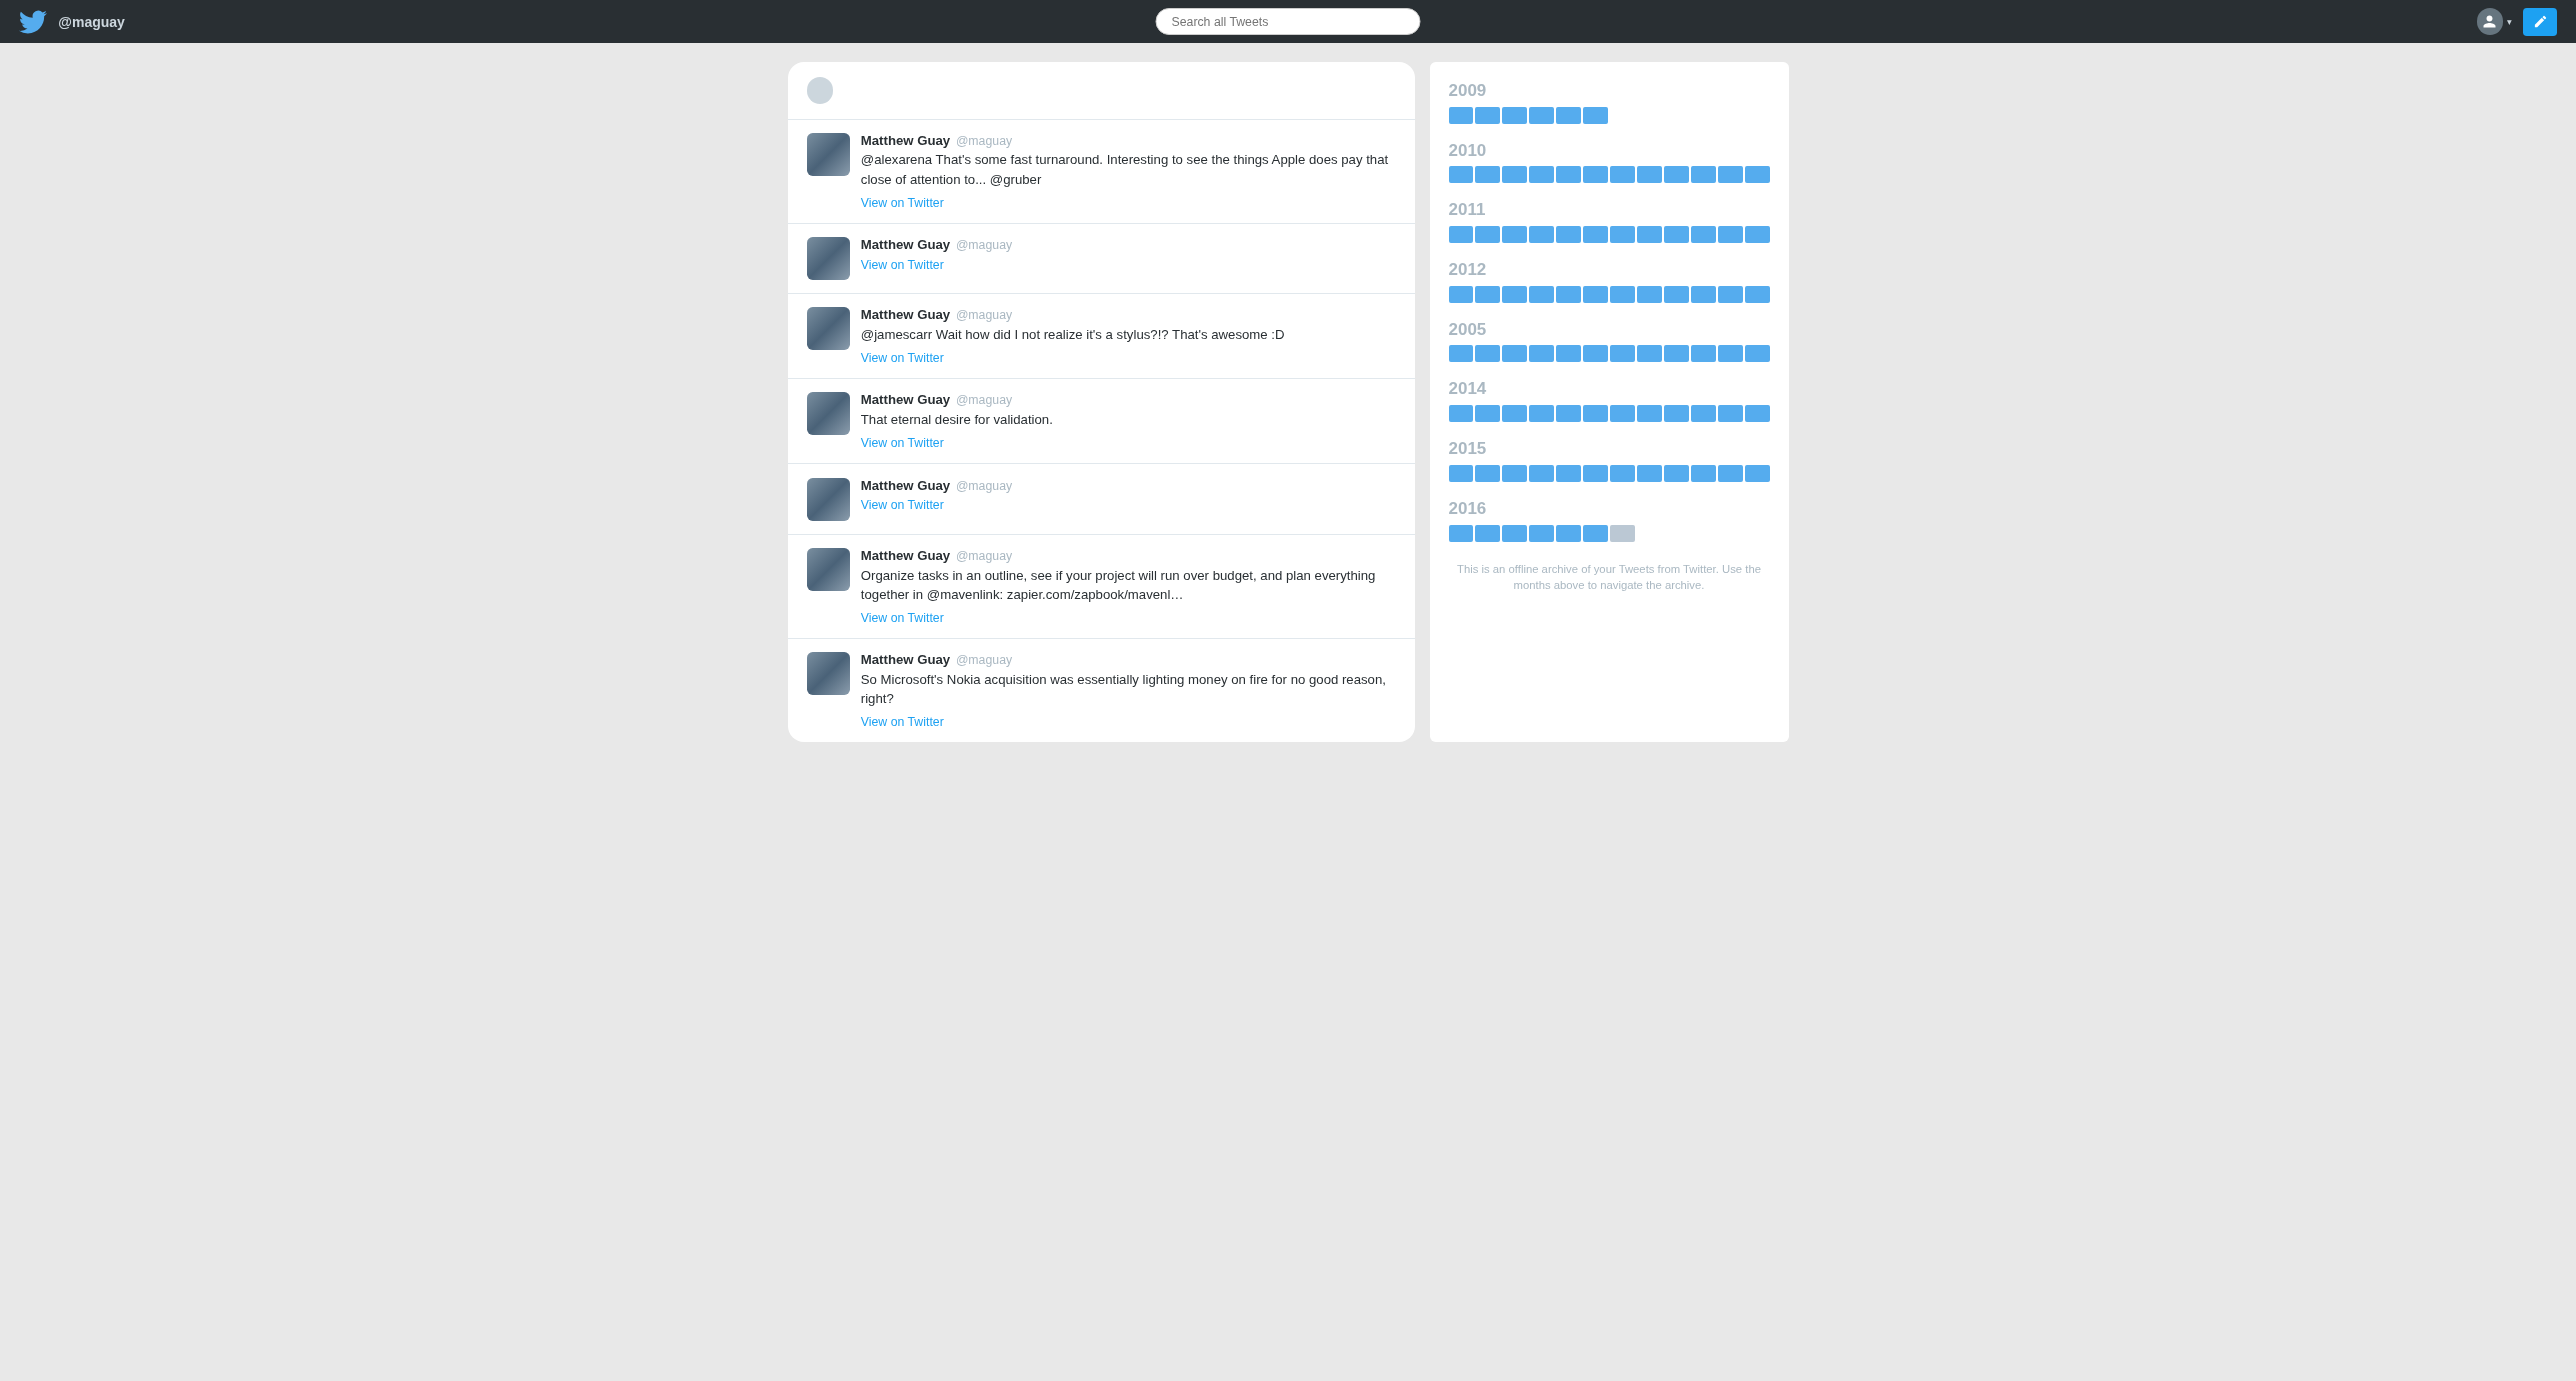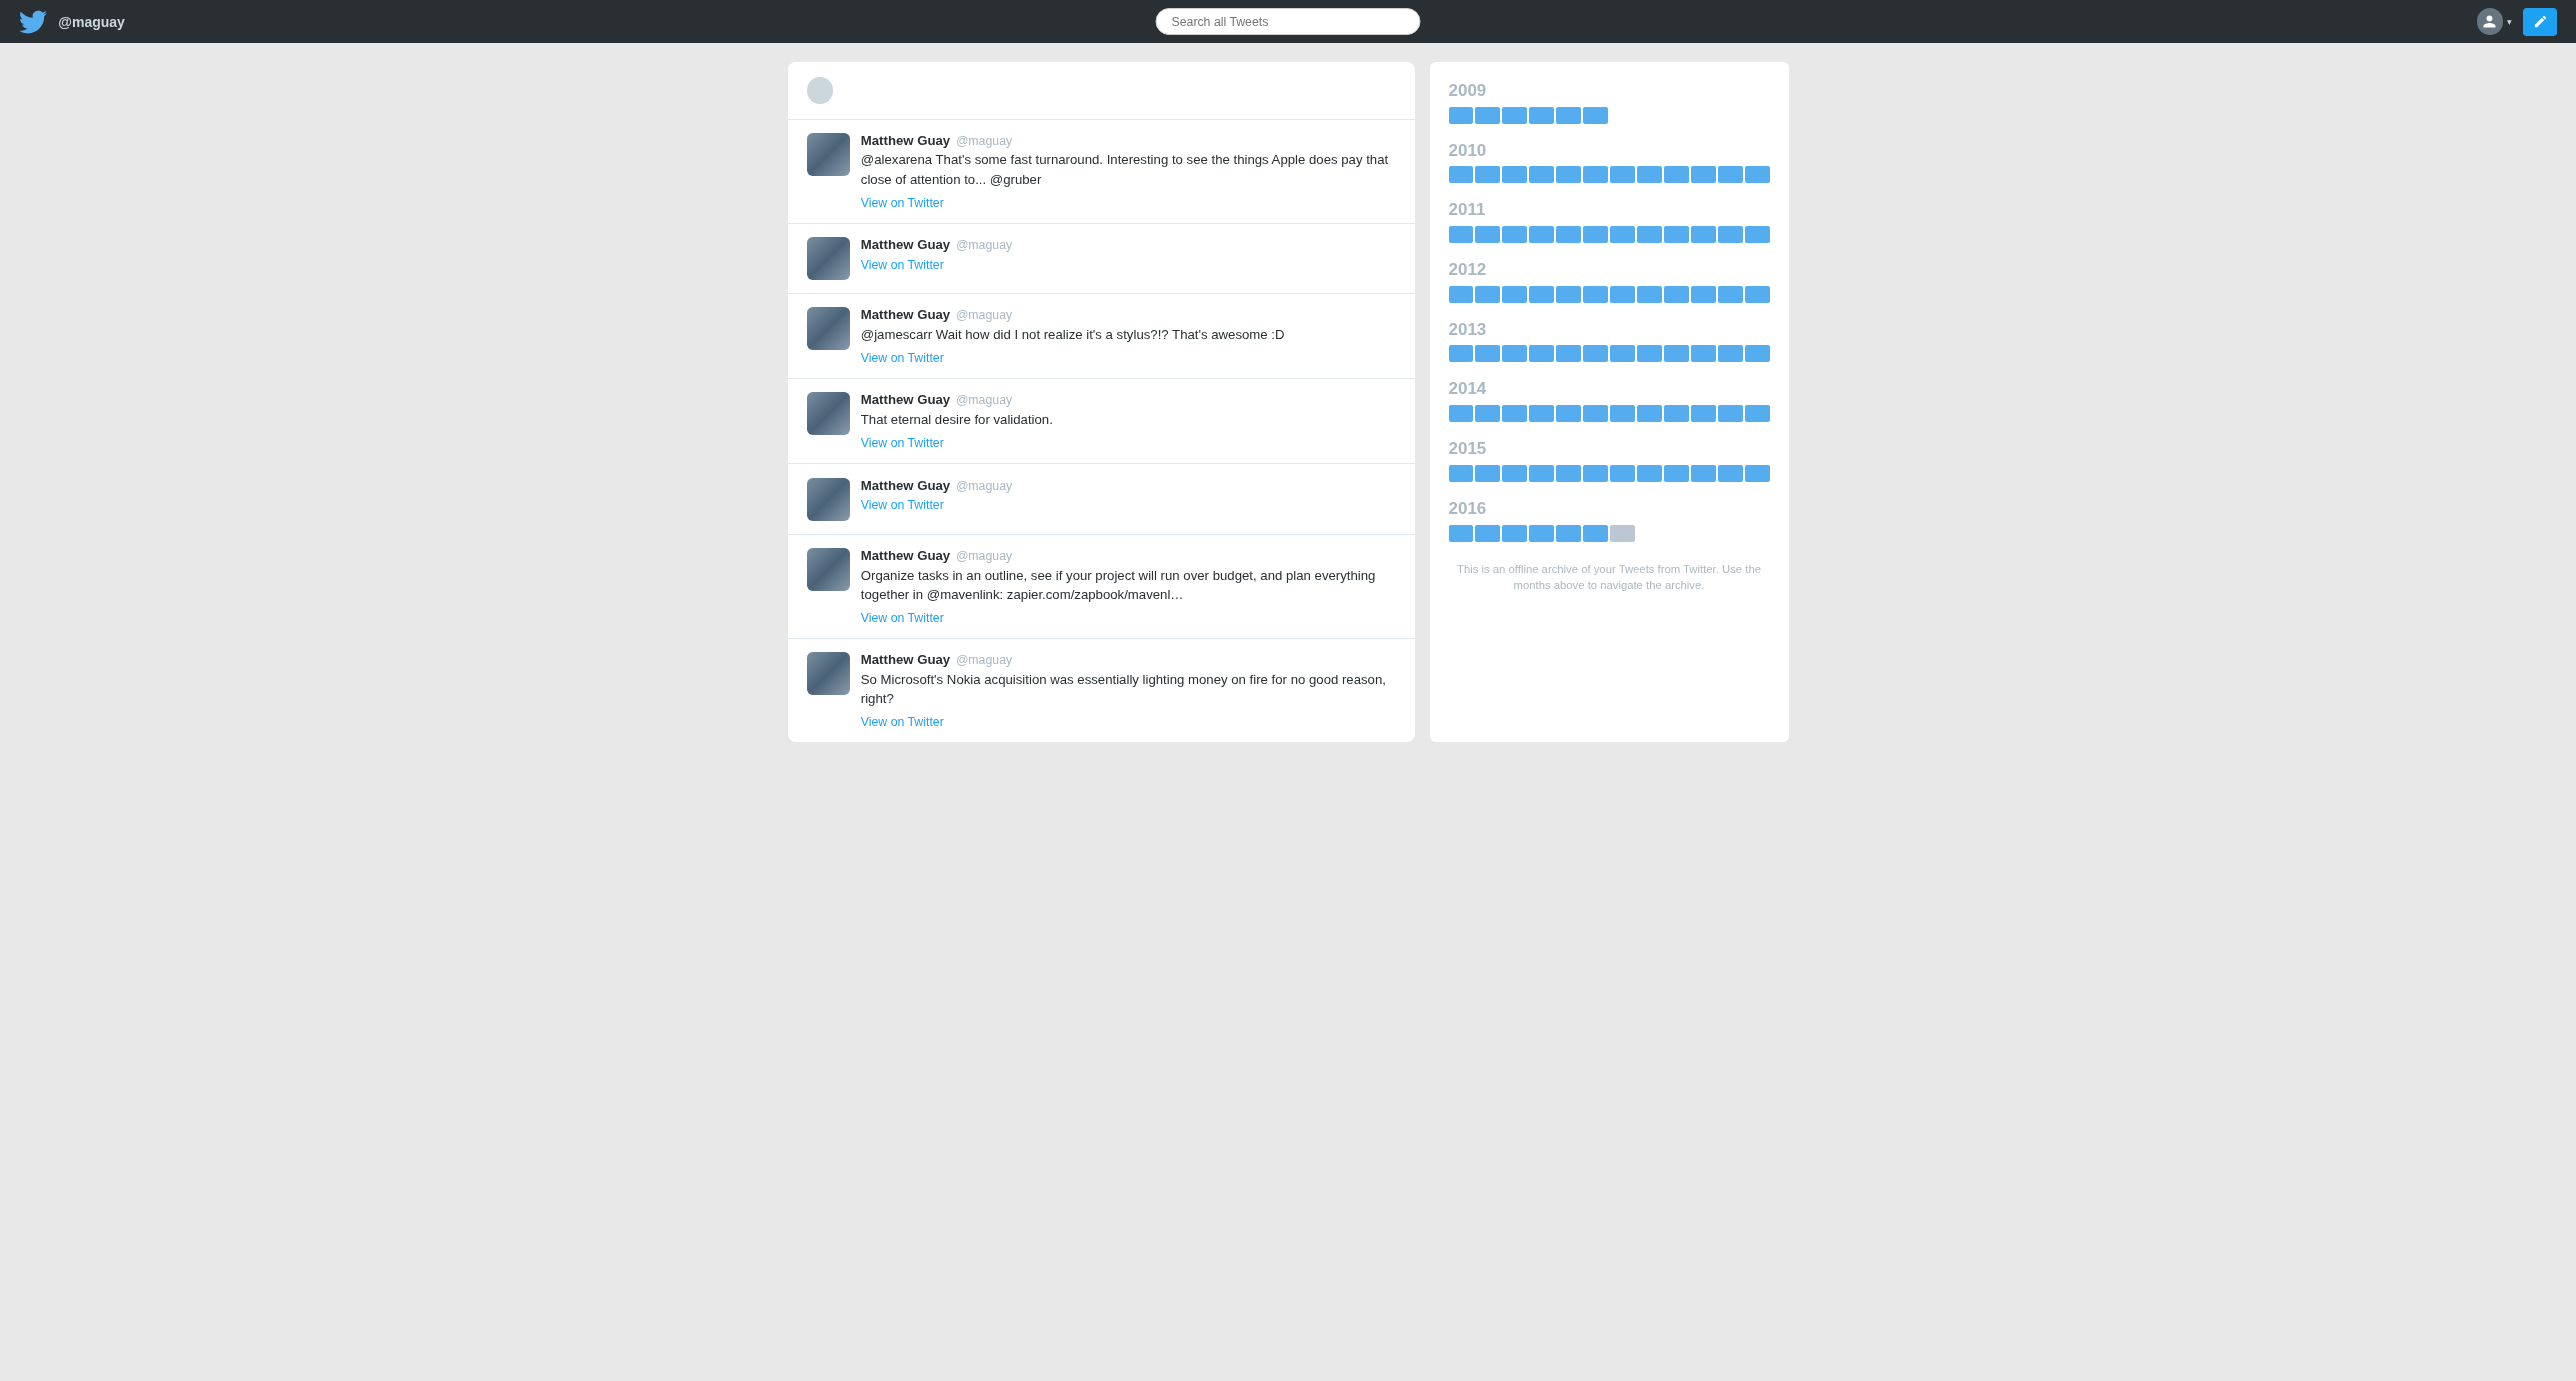--- a/index.html
+++ b/index.html
@@ -95,21 +95,21 @@
       display: flex;
       gap: 15px;
       padding: 19px;
       max-width: 1039px;
       margin: 0 auto;
     }
 
     
     .tweets-panel {
       background: #fff;
-      border-radius: 8px;
+      border-radius: 16px;
       flex: 1;
       min-width: 0;
       overflow: hidden;
     }
     .tweets-header {
       display: flex;
       align-items: center;
       padding: 15px 19px;
       gap: 11.3px;
       border-bottom: 0.9px solid #e1e8ed;
@@ -427,21 +427,21 @@
           <div class="month-bar" style="background: rgb(85, 172, 238);"></div>
           <div class="month-bar" style="background: rgb(85, 172, 238);"></div>
           <div class="month-bar" style="background: rgb(85, 172, 238);"></div>
           <div class="month-bar" style="background: rgb(85, 172, 238);"></div>
           <div class="month-bar" style="background: rgb(85, 172, 238);"></div>
           <div class="month-bar" style="background: rgb(85, 172, 238);"></div>
           <div class="month-bar" style="background: rgb(85, 172, 238);"></div>
         </div>
       </div>
       <div class="archive-year-section">
-        <div class="archive-year-label">2013</div>
+        <div class="archive-year-label">2005</div>
         <div class="archive-months-row">
           <div class="month-bar" style="background: rgb(85, 172, 238);"></div>
           <div class="month-bar" style="background: rgb(85, 172, 238);"></div>
           <div class="month-bar" style="background: rgb(85, 172, 238);"></div>
           <div class="month-bar" style="background: rgb(85, 172, 238);"></div>
           <div class="month-bar" style="background: rgb(85, 172, 238);"></div>
           <div class="month-bar" style="background: rgb(85, 172, 238);"></div>
           <div class="month-bar" style="background: rgb(85, 172, 238);"></div>
           <div class="month-bar" style="background: rgb(85, 172, 238);"></div>
           <div class="month-bar" style="background: rgb(85, 172, 238);"></div>

